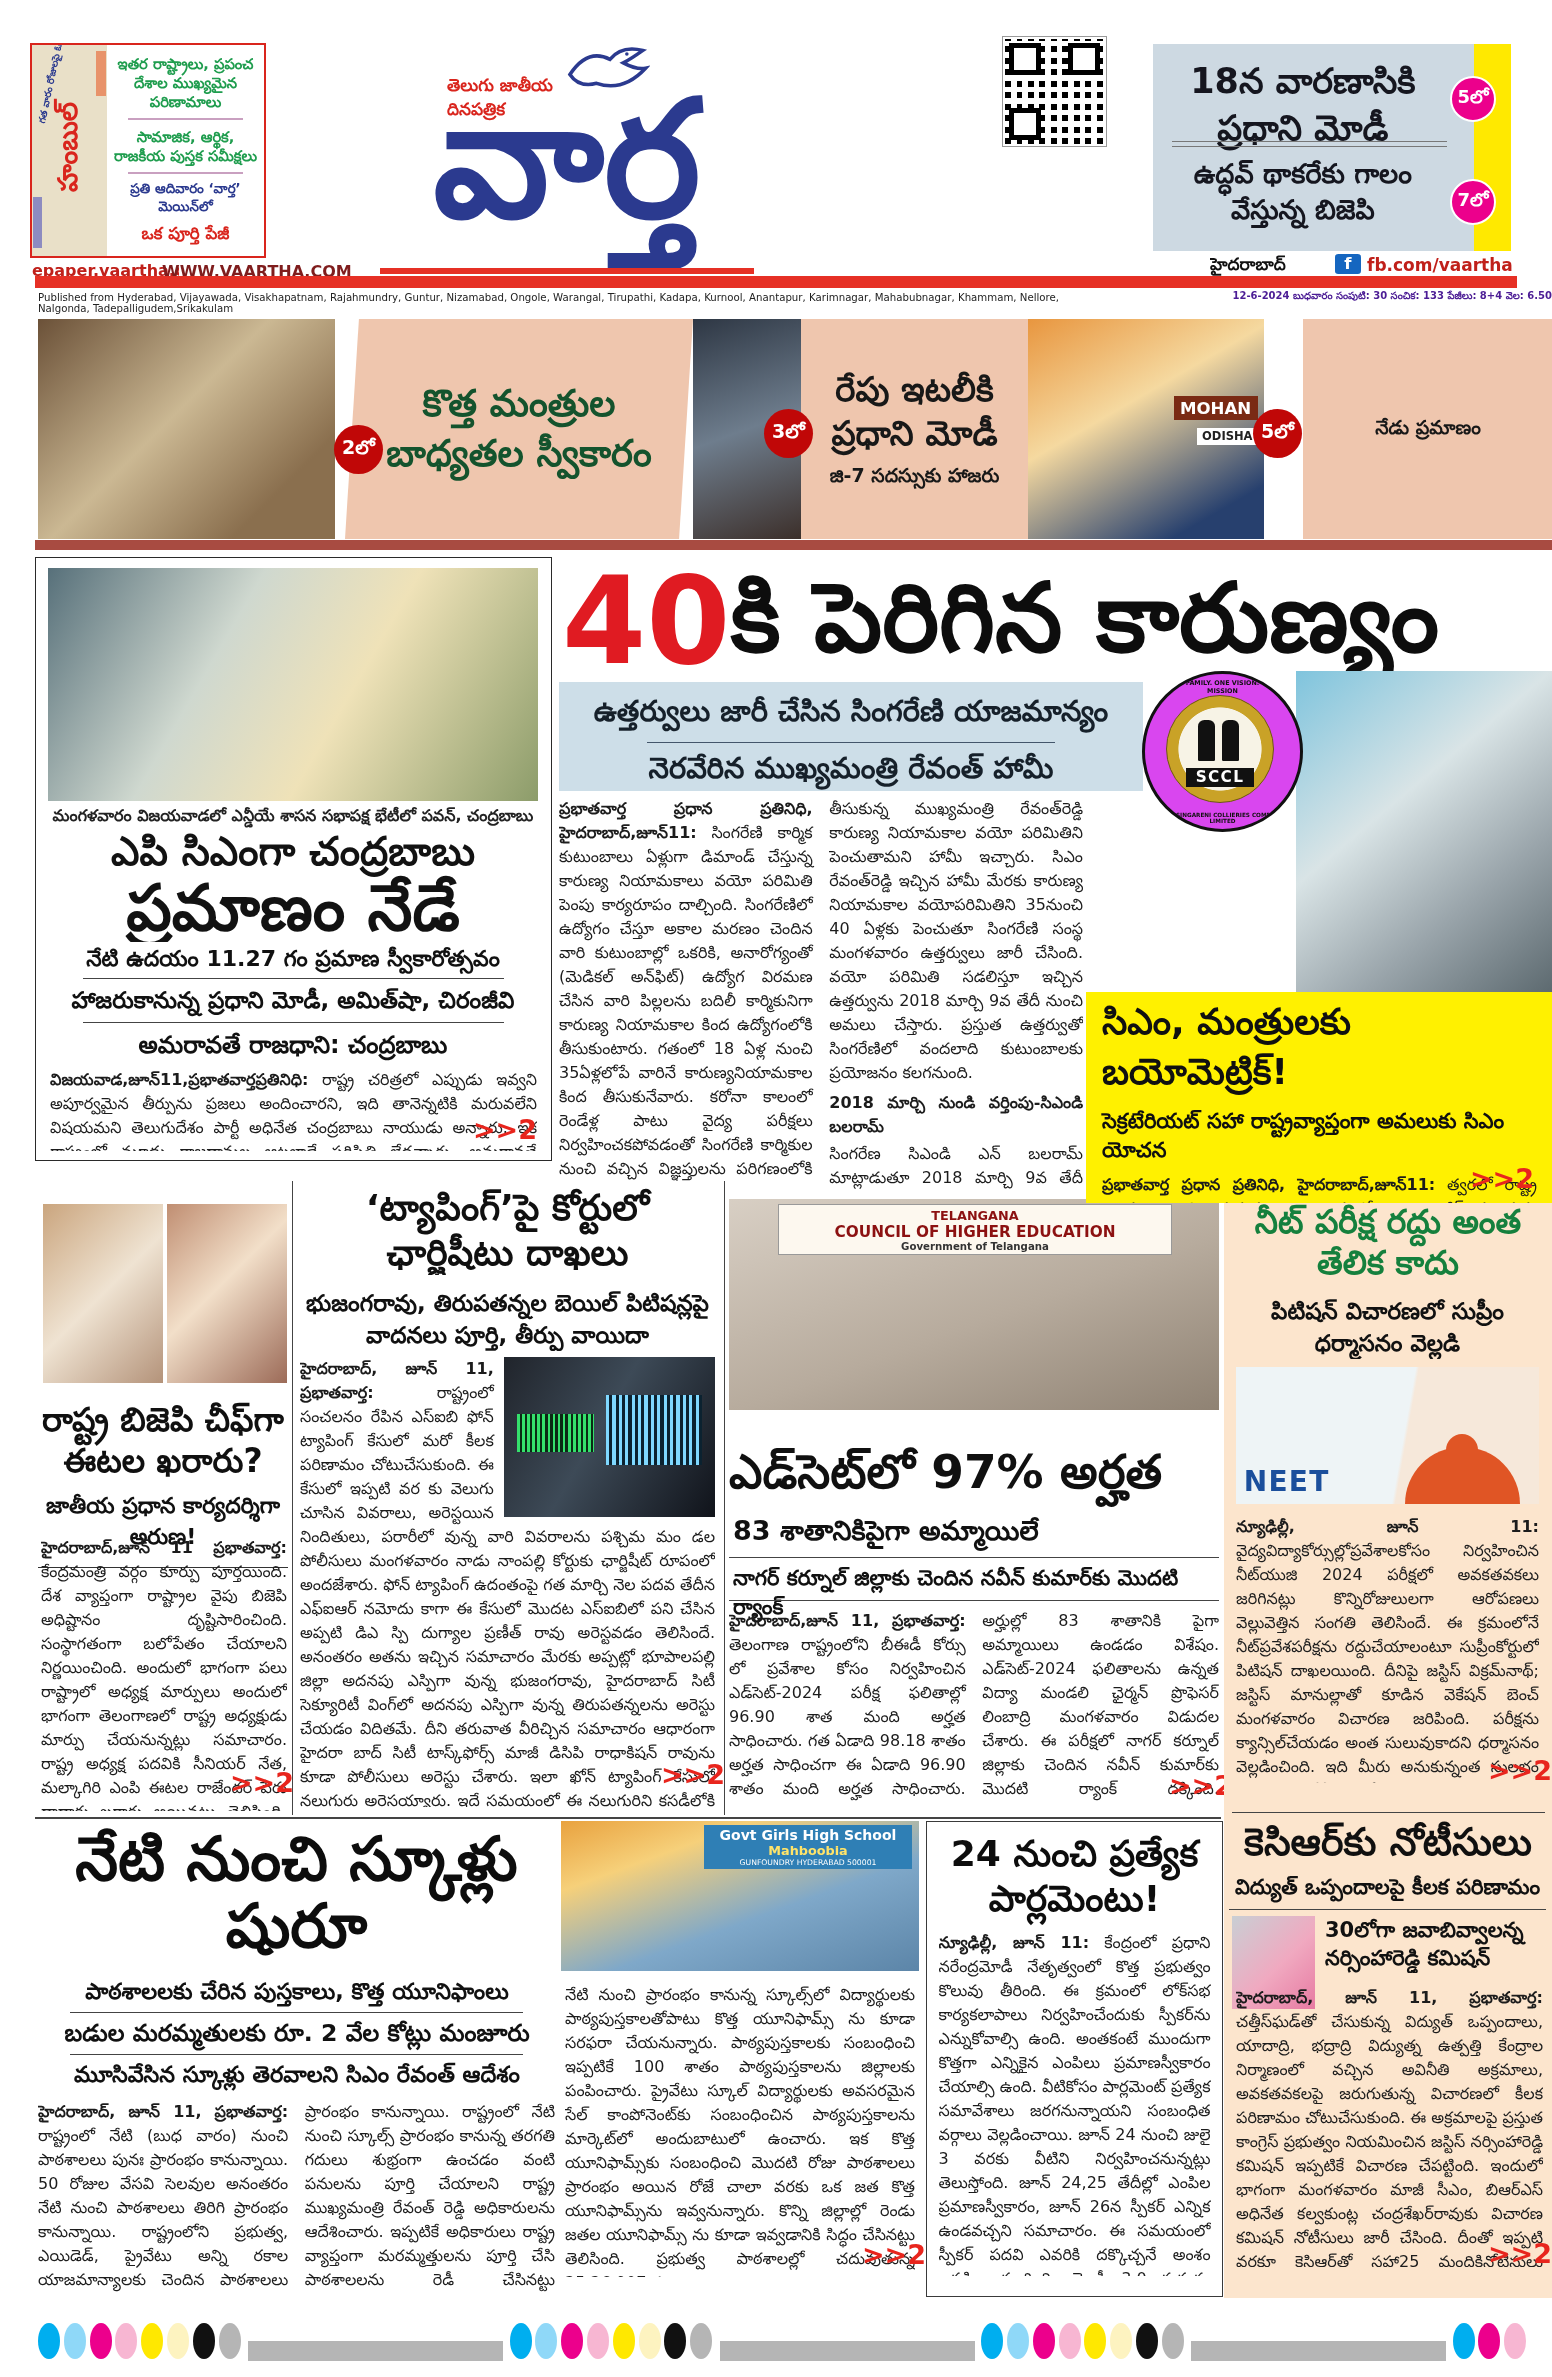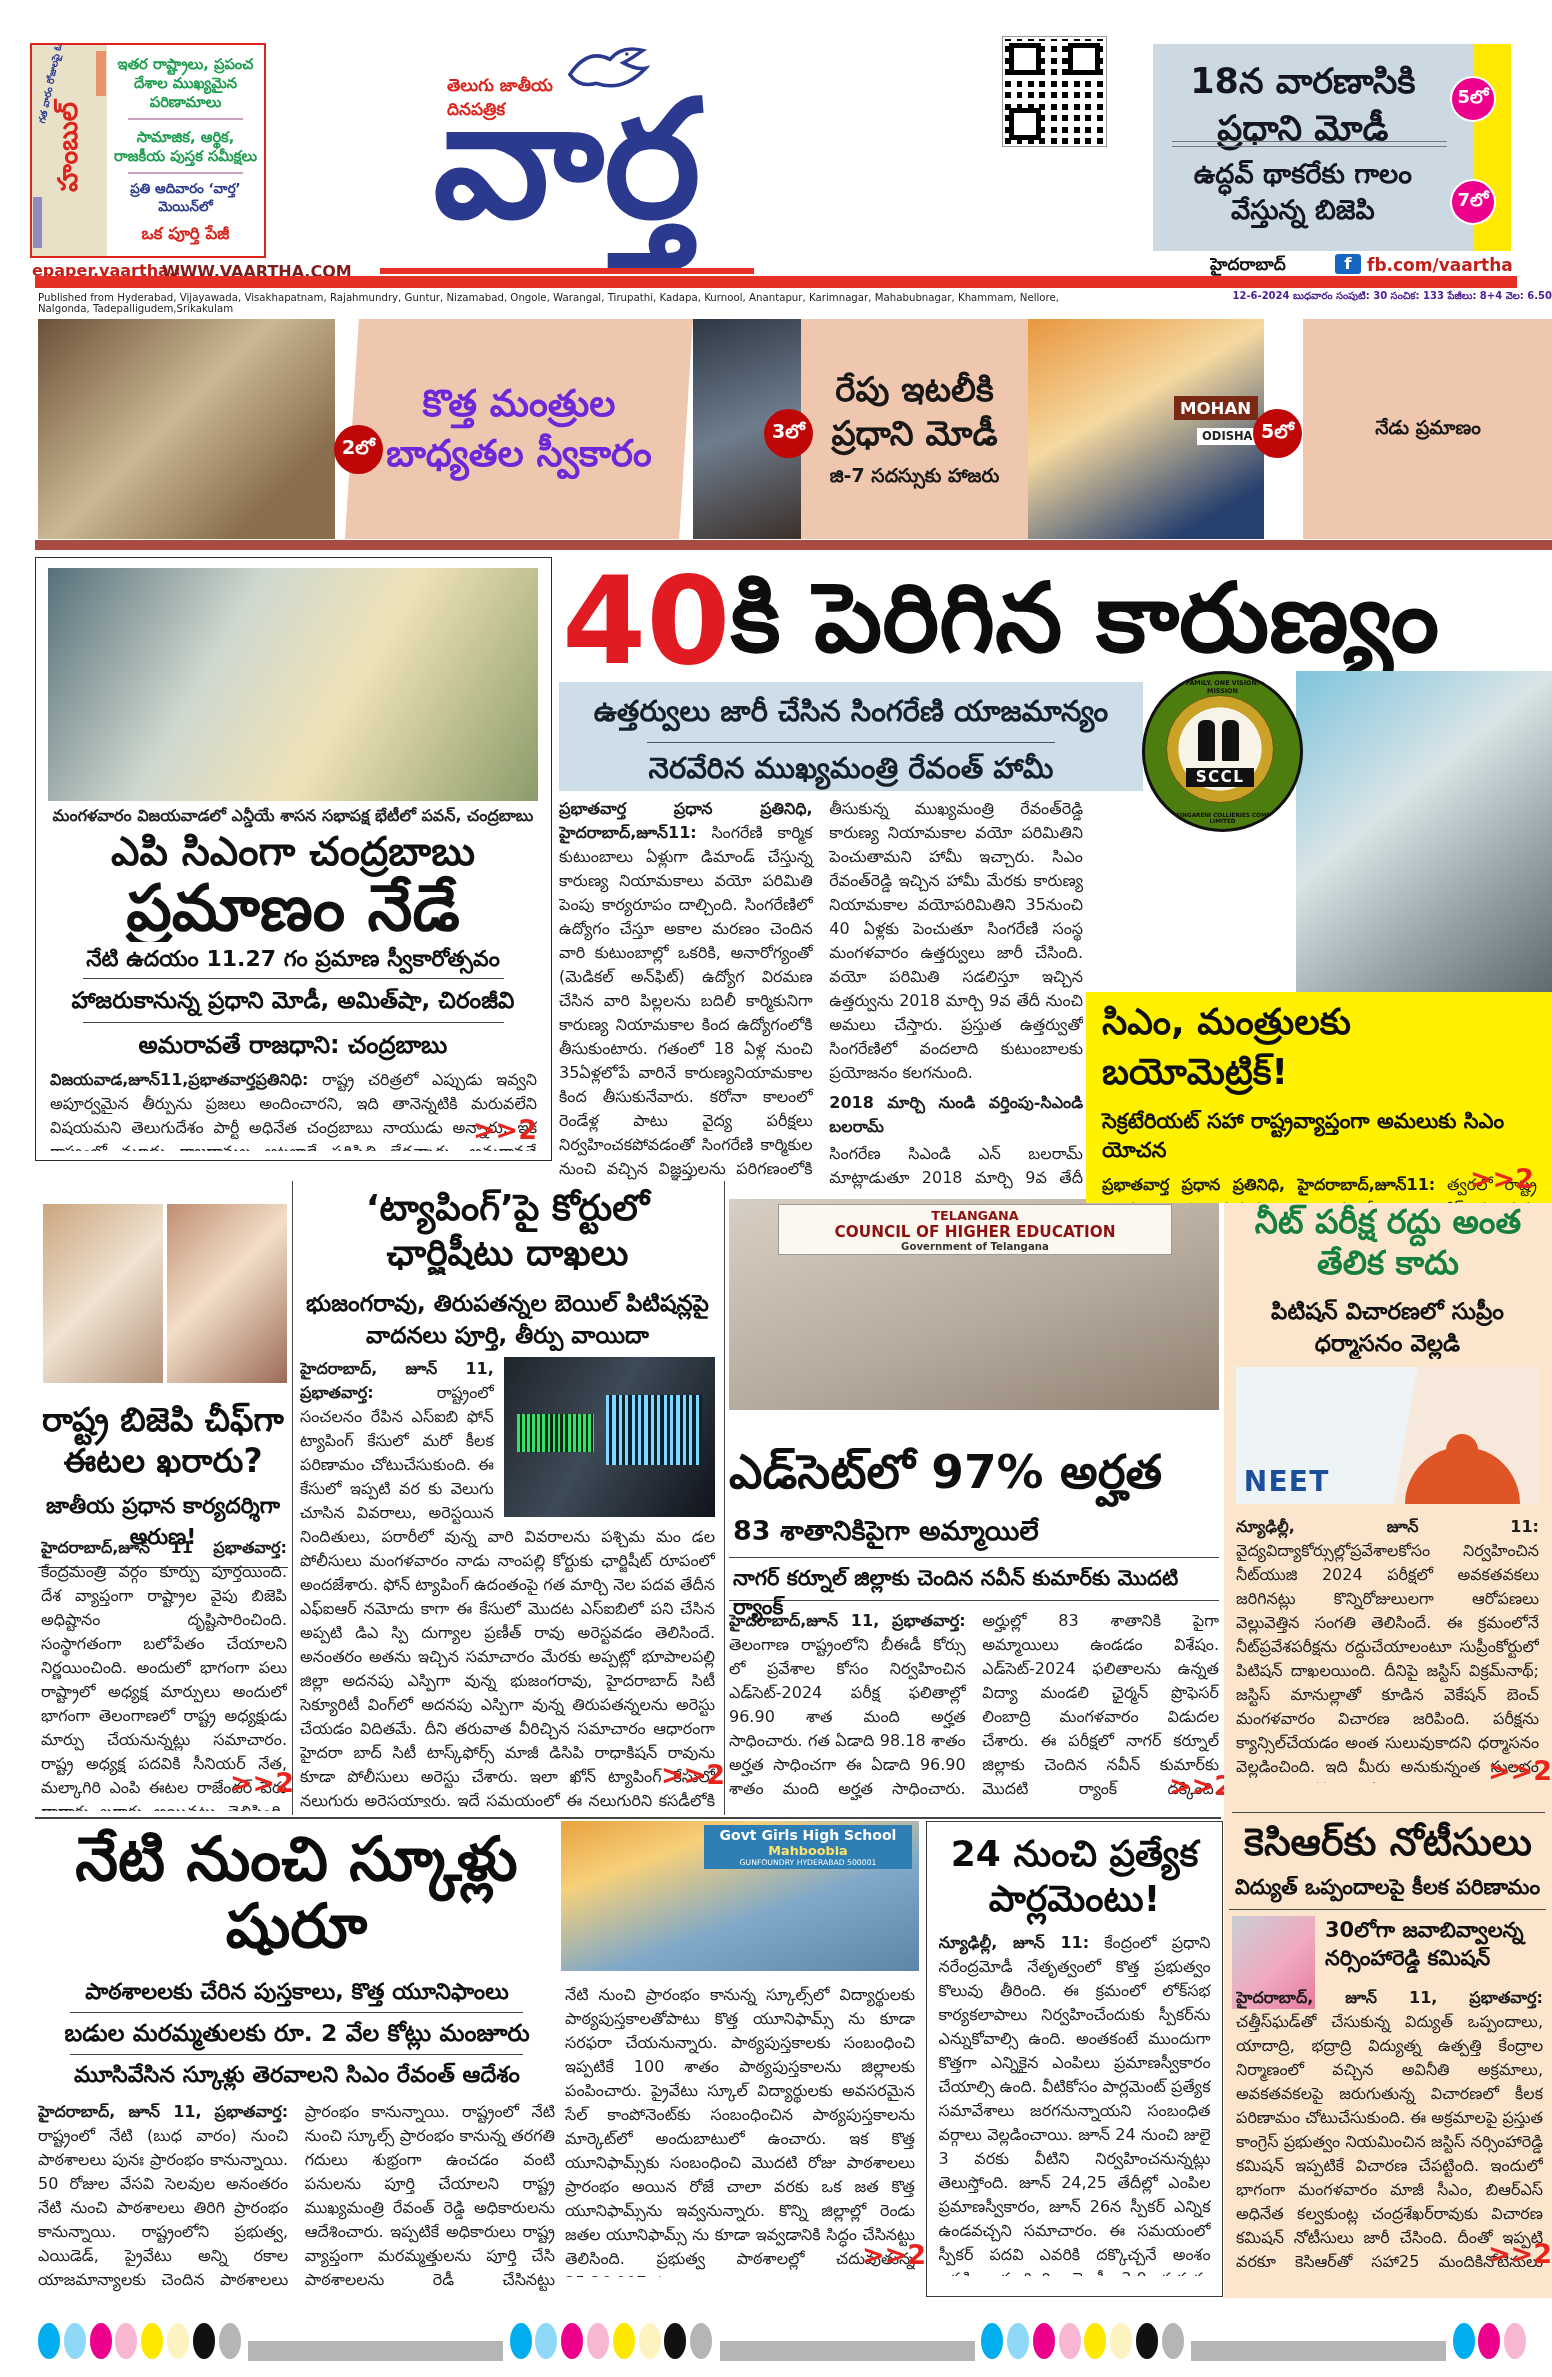--- a/index.html
+++ b/index.html
@@ -75,21 +75,21 @@
   <div class="t" style="left:1335px;top:254px;width:25.5px;height:20.4px;background:#1566c0;border-radius:3.2px;color:#fff;font-weight:bold;font-size:16.6px;text-align:center;">f</div>
   <div class="t b" style="left:1367px;top:255px;width:185px;font-size:17px;color:#c0201a;">fb.com/vaartha</div>
 
   <div class="rule" style="left:35px;top:276px;width:1482px;height:11.5px;background:#e63025;"></div>
   <div class="t" style="left:38px;top:292px;width:1035px;font-size:10.2px;color:#222;">Published from Hyderabad, Vijayawada, Visakhapatnam, Rajahmundry, Guntur, Nizamabad, Ongole, Warangal, Tirupathi, Kadapa, Kurnool, Anantapur,  Karimnagar, Mahabubnagar, Khammam, Nellore, Nalgonda, Tadepalligudem,Srikakulam</div>
   <div class="t b" style="left:1035px;top:290px;width:517px;font-size:10px;text-align:right;color:#4c1d95;">12-6-2024 బుధవారం సంపుటి: 30 సంచిక: 133  పేజీలు: 8+4  వెల: 6.50</div>
 
   <div class="photo" style="left:38px;top:319px;width:297px;height:220px;background:linear-gradient(135deg,#6b5138,#cbb893 45%,#8a6f4e 80%);"></div>
   <div class="badge" style="left:334px;top:425px;width:49px;height:49px;">2లో</div>
   <div class="t peach" style="left:345px;top:319px;width:348px;height:220px;clip-path:polygon(4% 0,100% 0,96% 100%,0 100%);display:flex;align-items:center;justify-content:center;">
-    <div class="b c" style="font-size:37px;line-height:1.35;color:#6d28d9;padding:0 25.5px;">కొత్త మంత్రుల బాధ్యతల స్వీకారం</div>
+    <div class="b c" style="font-size:37px;line-height:1.35;color:#14532d;padding:0 25.5px;">కొత్త మంత్రుల బాధ్యతల స్వీకారం</div>
   </div>
   <div class="photo" style="left:693px;top:319px;width:109px;height:220px;background:linear-gradient(160deg,#2e3744,#6e7d8d 50%,#3c2f2a);"></div>
   <div class="badge" style="left:764px;top:409px;width:49px;height:49px;">3లో</div>
   <div class="t peach" style="left:801px;top:319px;width:227px;height:220px;display:flex;flex-direction:column;align-items:center;justify-content:center;gap:9px;">
     <div class="b c" style="font-size:34px;line-height:1.3;color:#181818;padding:0 11.5px;">రేపు ఇటలీకి ప్రధాని మోడీ</div>
     <div class="b c" style="font-size:19px;color:#181818;">జి-7 సదస్సుకు హాజరు</div>
   </div>
   <div class="photo" style="left:1028px;top:319px;width:236px;height:220px;background:linear-gradient(150deg,#e8963f,#f5d9a0 40%,#27406e 85%);">
     <div style="position:absolute;right:6.4px;top:77px;background:#7a2a14;color:#fff;font-weight:bold;font-size:16.6px;padding:2.6px 6.4px;">MOHAN</div>
     <div style="position:absolute;right:6.4px;top:109px;background:#fff;color:#222;font-weight:bold;font-size:11.5px;padding:1.3px 5.1px;">ODISHA</div>
@@ -115,21 +115,21 @@
 
   <div class="t" style="left:562px;top:561px;width:990px;height:121px;white-space:nowrap;">
     <span class="b" style="font-size:121px;color:#e01b22;vertical-align:top;line-height:1;">40</span><span class="b" style="font-size:96px;color:#0d0d0d;vertical-align:top;line-height:1.2;">కి పెరిగిన కారుణ్యం</span>
   </div>
   <div class="t" style="left:559px;top:682px;width:584px;height:109px;background:#cddee8;">
     <div class="b c" style="font-size:29px;margin-top:11.5px;color:#16202a;">ఉత్తర్వులు జారీ చేసిన సింగరేణి యాజమాన్యం</div>
     <div style="width:70%;height:1.3px;background:#43566b;margin:7.7px auto;"></div>
     <div class="b c" style="font-size:29px;color:#16202a;">నెరవేరిన ముఖ్యమంత్రి రేవంత్ హామీ</div>
   </div>
 
-  <div class="t" style="left:1142px;top:671px;width:155px;height:155px;border-radius:50%;background:#4d7c0f;border:3.2px solid #111;z-index:4;">
+  <div class="t" style="left:1142px;top:671px;width:155px;height:155px;border-radius:50%;background:#d946ef;border:3.2px solid #111;z-index:4;">
     <div class="c" style="position:absolute;top:5.1px;left:10%;width:80%;font-size:6.4px;font-weight:bold;color:#111;">ONE FAMILY. ONE VISION. ONE MISSION</div>
     <div style="position:absolute;left:21px;top:21px;width:106px;height:106px;border-radius:50%;background:radial-gradient(circle,#f7f3e6 55%,#c9a227 56%);border:1.9px solid #6d5713;">
       <div style="position:absolute;left:31px;top:24px;width:16.6px;height:41px;background:#111;border-radius:6.4px 6.4px 1.3px 1.3px;"></div>
       <div style="position:absolute;left:55px;top:24px;width:16.6px;height:41px;background:#111;border-radius:6.4px 6.4px 1.3px 1.3px;"></div>
       <div style="position:absolute;left:19px;bottom:15.3px;width:68px;height:19px;background:#111;color:#fff;font-weight:bold;font-size:15.3px;text-align:center;line-height:19px;letter-spacing:1.3px;">SCCL</div>
     </div>
     <div class="c" style="position:absolute;bottom:5.1px;left:5%;width:90%;font-size:5.7px;font-weight:bold;color:#111;">THE SINGARENI COLLIERIES COMPANY LIMITED</div>
   </div>
   <div class="photo" style="left:1296px;top:671px;width:256px;height:321px;background:linear-gradient(140deg,#7fc4dd,#d9e4e6 40%,#9aa5ab 70%,#5d6a70);"></div>
 

